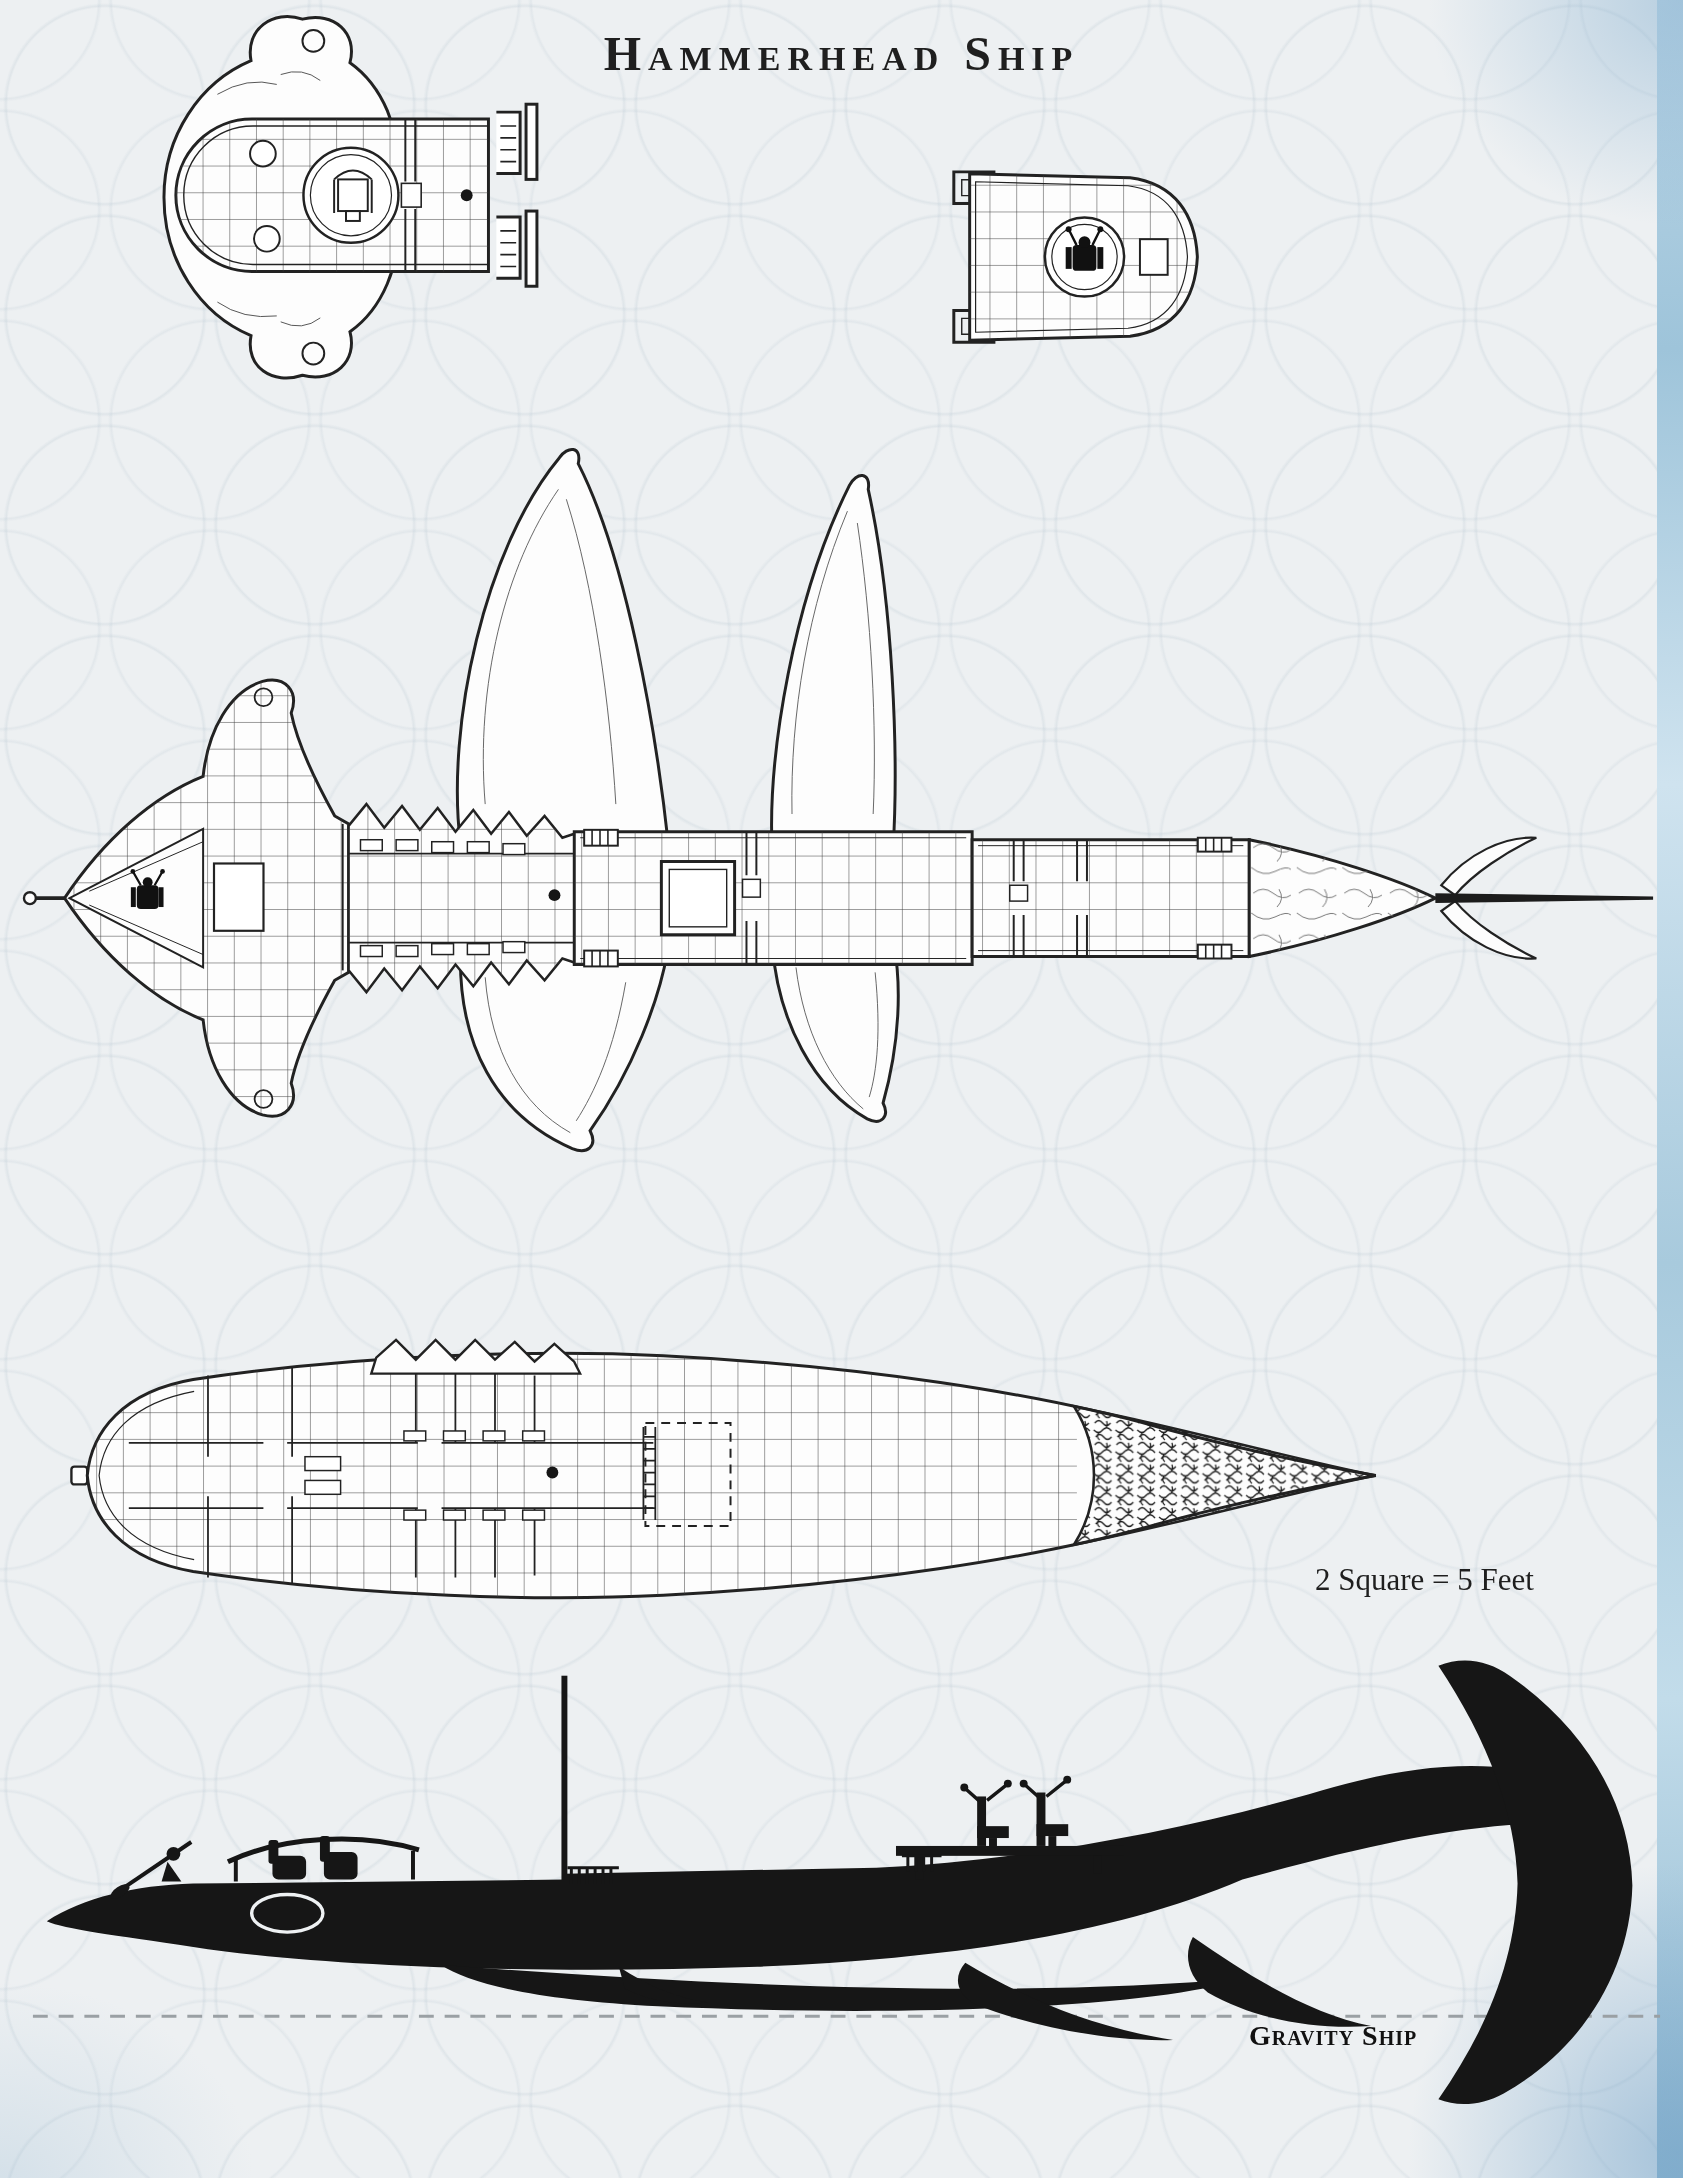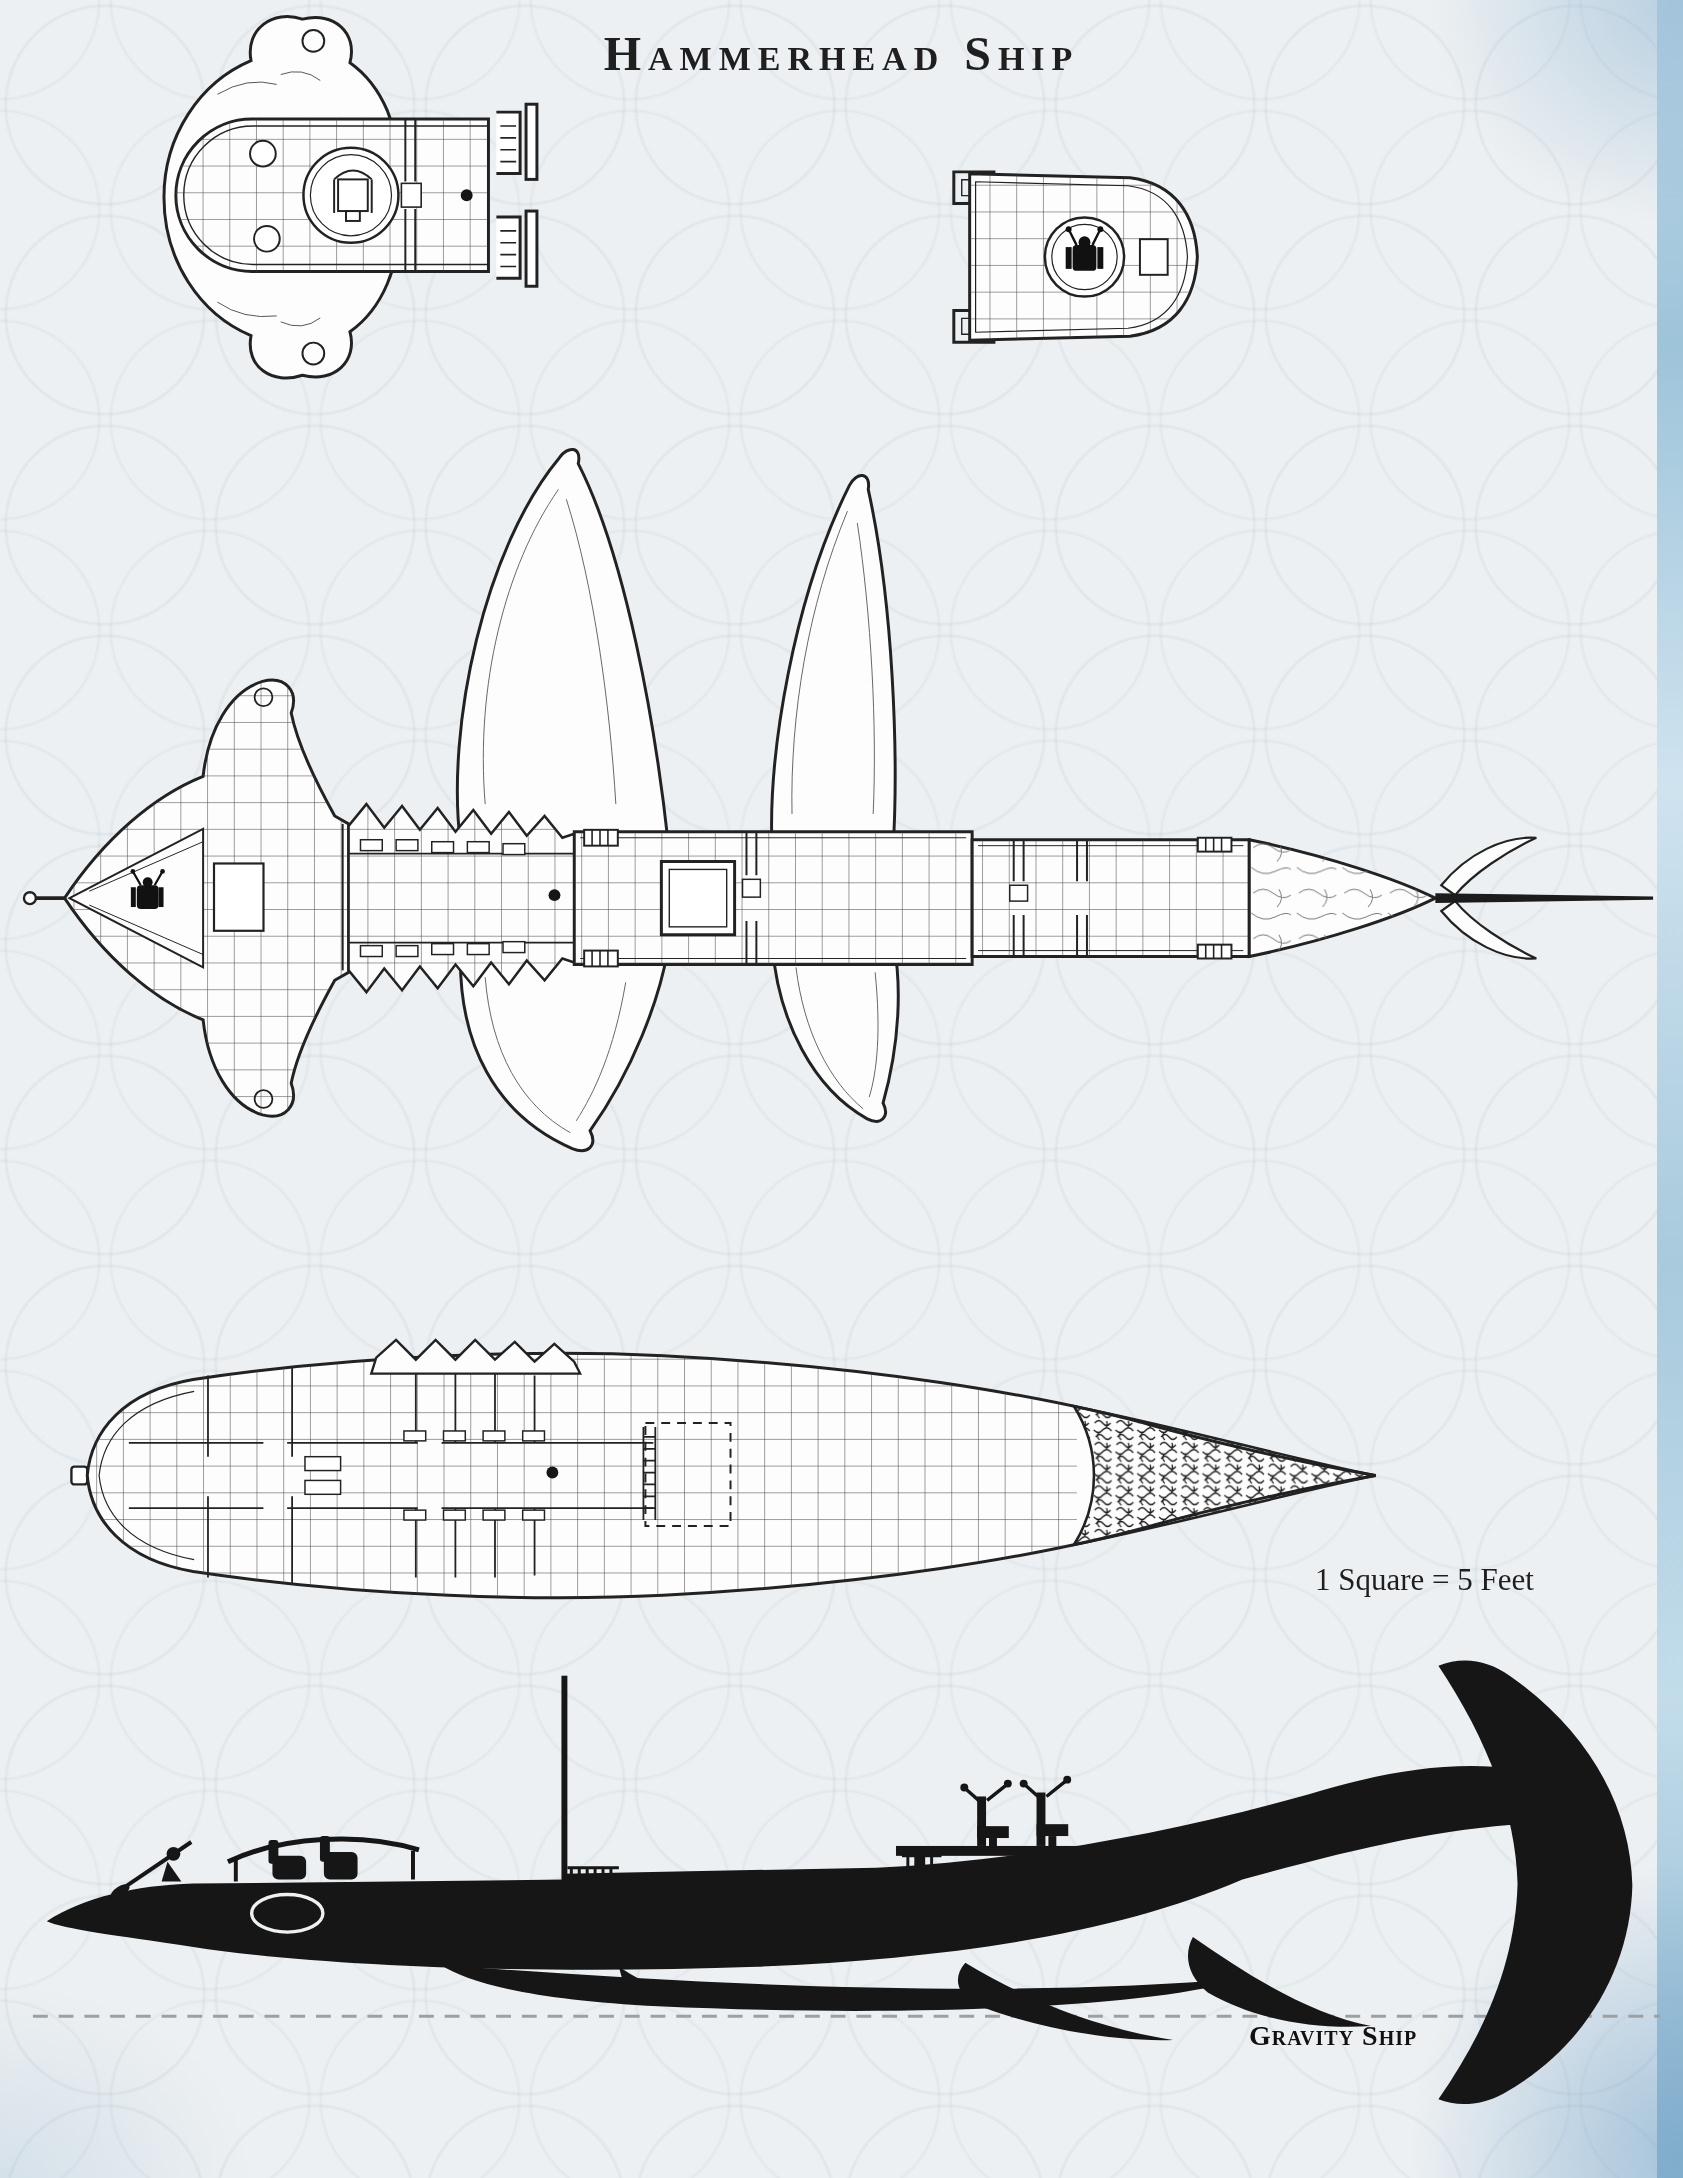--- a/index.html
+++ b/index.html
@@ -297,21 +297,21 @@
         <path d="M580,96 V190 M592,96 V190"></path>
         <path d="M580,106 H592 M580,118 H592 M580,130 H592 M580,142 H592 M580,154 H592 M580,166 H592 M580,178 H592"></path>
       </g>
       <circle cx="488" cy="142" r="6" fill="#161616" stroke="none"></circle>
       <rect x="582" y="92" width="86" height="104" stroke-width="2" stroke-dasharray="9 7"></rect>
 
       <path d="M1015,75 C1042,118 1042,172 1015,215 C1120,194 1235,162 1320,145 C1235,128 1120,96 1015,75 Z" fill="url(#scribble)" stroke-width="2.6"></path>
     </g>
   </svg>
 
-  <div class="scale-note">1 Square = 5 Feet</div>
+  <div class="scale-note">2 Square = 5 Feet</div>
 
   <svg class="v-side" width="1643" height="515" viewBox="0 0 1660 520">
 
     <line x1="8" y1="388" x2="1652" y2="388" stroke="#9aa0a4" stroke-width="3" stroke-dasharray="15 11"></line>
     <g fill="#161616" stroke="none">
 
       <rect x="542" y="44" width="6" height="212"></rect>
 
       <path d="M22,292 C60,268 110,256 170,254 L545,250 L545,244 L860,238 C1020,230 1180,198 1310,160 C1380,140 1440,130 1508,138 L1514,194 C1430,198 1330,222 1230,250 C1100,306 930,330 740,338 C520,346 300,338 170,318 C90,306 40,300 22,292 Z"></path>
 

